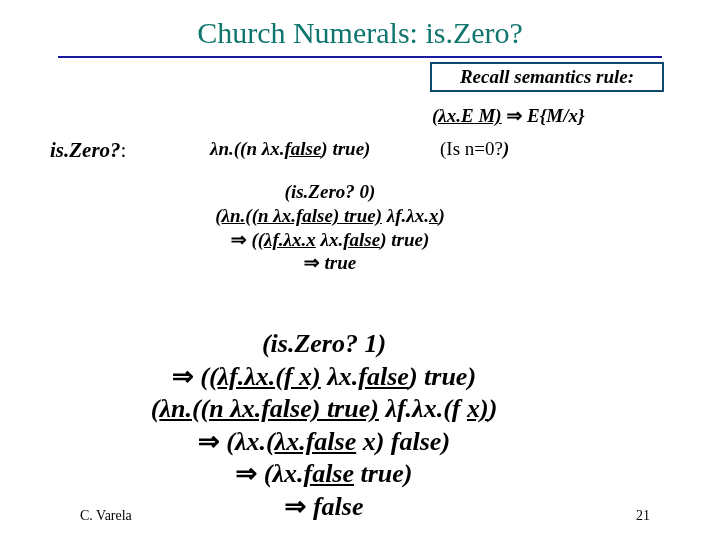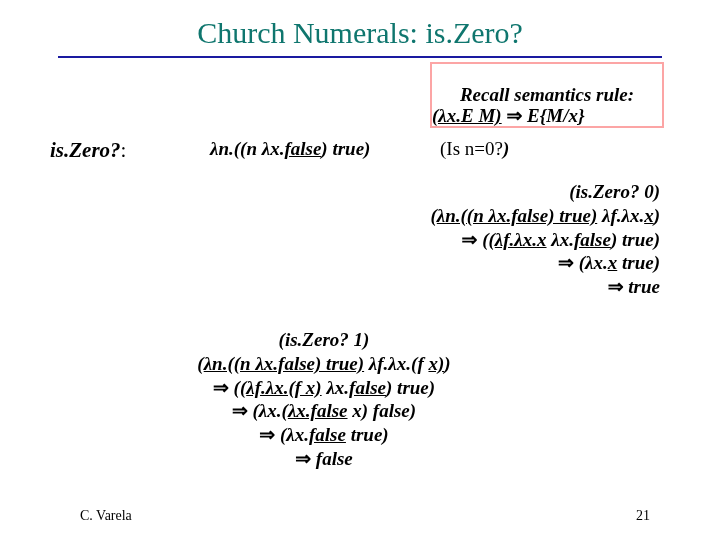--- a/index.html
+++ b/index.html
@@ -33,27 +33,27 @@
     left: 58px;
     width: 604px;
     height: 2px;
     background: #1a1aa0;
   }
   .recall-box {
     position: absolute;
     top: 62px;
     left: 430px;
     width: 222px;
-    border: 2px solid #fca5a5;
+    border: 2px solid #0c4a6e;
     background: #fff;
     font-style: italic;
     font-weight: bold;
     font-size: 19px;
     text-align: center;
-    padding: 20px 4px;
+    padding: 2px 4px;
   }
   .rule {
     position: absolute;
     top: 104px;
     left: 432px;
     font-style: italic;
     font-weight: bold;
     font-size: 19px;
   }
   .rule .underline { text-decoration: underline; }
@@ -78,36 +78,36 @@
     position: absolute;
     top: 138px;
     left: 440px;
     font-size: 19px;
   }
   .block0 {
     position: absolute;
     top: 180px;
     left: 0;
     width: 660px;
-    text-align: right;
+    text-align: center;
     font-style: italic;
     font-weight: bold;
     font-size: 19px;
     line-height: 1.25;
   }
   .block0 .underline { text-decoration: underline; }
   .block1 {
     position: absolute;
     top: 328px;
     left: 0;
     width: 648px;
     text-align: center;
     font-style: italic;
     font-weight: bold;
-    font-size: 19px;
+    font-size: 26px;
     line-height: 1.25;
   }
   .block1 .underline { text-decoration: underline; }
   .footer-left {
     position: absolute;
     bottom: 16px;
     left: 80px;
     font-size: 14px;
   }
   .footer-right {
@@ -146,34 +146,31 @@
 
   <div class="block0">
     <div>(is.Zero? 0)</div>
     <div>
       <span>(</span><span class="underline">λn.((n λx.false) true)</span><span> λf.λx.</span><span class="underline">x</span><span>)</span>
     </div>
     <div>
       <span class="arrow">⇒ </span><span>((</span><span class="underline">λf.λx.x</span><span> λx.</span><span class="underline">false</span><span>) true)</span>
     </div>
     <div>
-      <span class="arrow">⇒ </span><span>(λx.</span><span class="underline">x</span><span> true)</span>
-    </div>
-    <div>
       <span class="arrow">⇒ </span><span>true</span>
     </div>
   </div>
 
   <div class="block1">
     <div>(is.Zero? 1)</div>
     <div>
-      <span>(</span><span class="underline">λn.((n λx.false) true)</span><span> λf.λx.(f </span><span class="underline">x)</span><span>)</span>
+      <span class="arrow">⇒ </span><span>((</span><span class="underline">λf.λx.(f x)</span><span> λx.</span><span class="underline">false</span><span>) true)</span>
     </div>
     <div>
-      <span class="arrow">⇒ </span><span>((</span><span class="underline">λf.λx.(f x)</span><span> λx.</span><span class="underline">false</span><span>) true)</span>
+      <span>(</span><span class="underline">λn.((n λx.false) true)</span><span> λf.λx.(f </span><span class="underline">x)</span><span>)</span>
     </div>
     <div>
       <span class="arrow">⇒ </span><span>(λx.(</span><span class="underline">λx.false</span><span> x) false)</span>
     </div>
     <div>
       <span class="arrow">⇒ </span><span>(λx.</span><span class="underline">false</span><span> true)</span>
     </div>
     <div>
       <span class="arrow">⇒ </span><span>false</span>
     </div>

